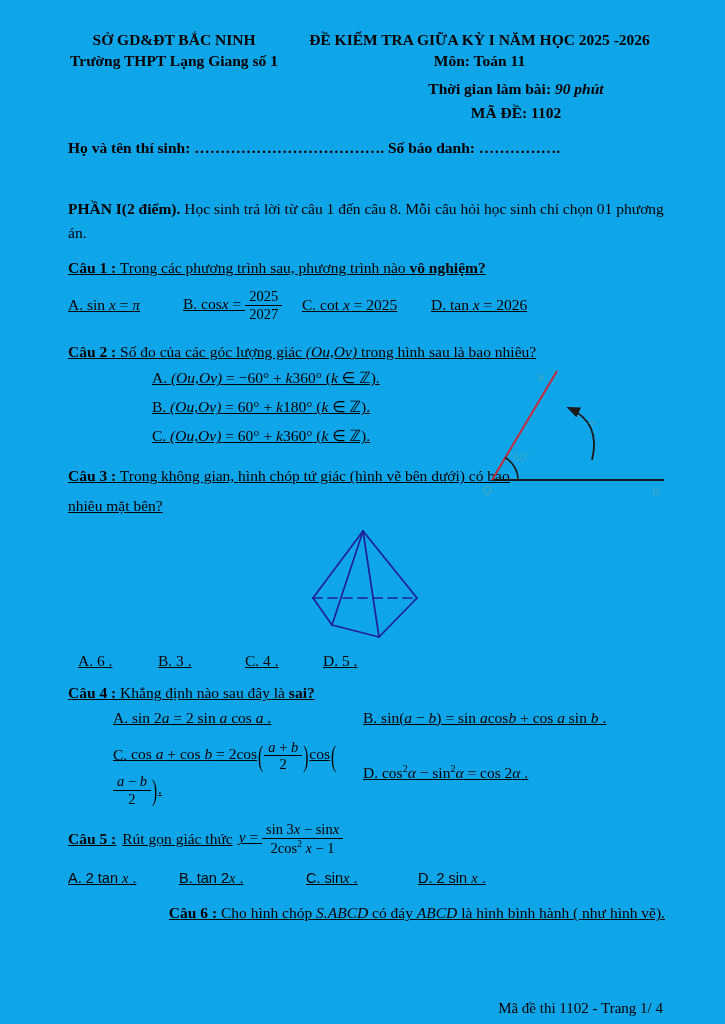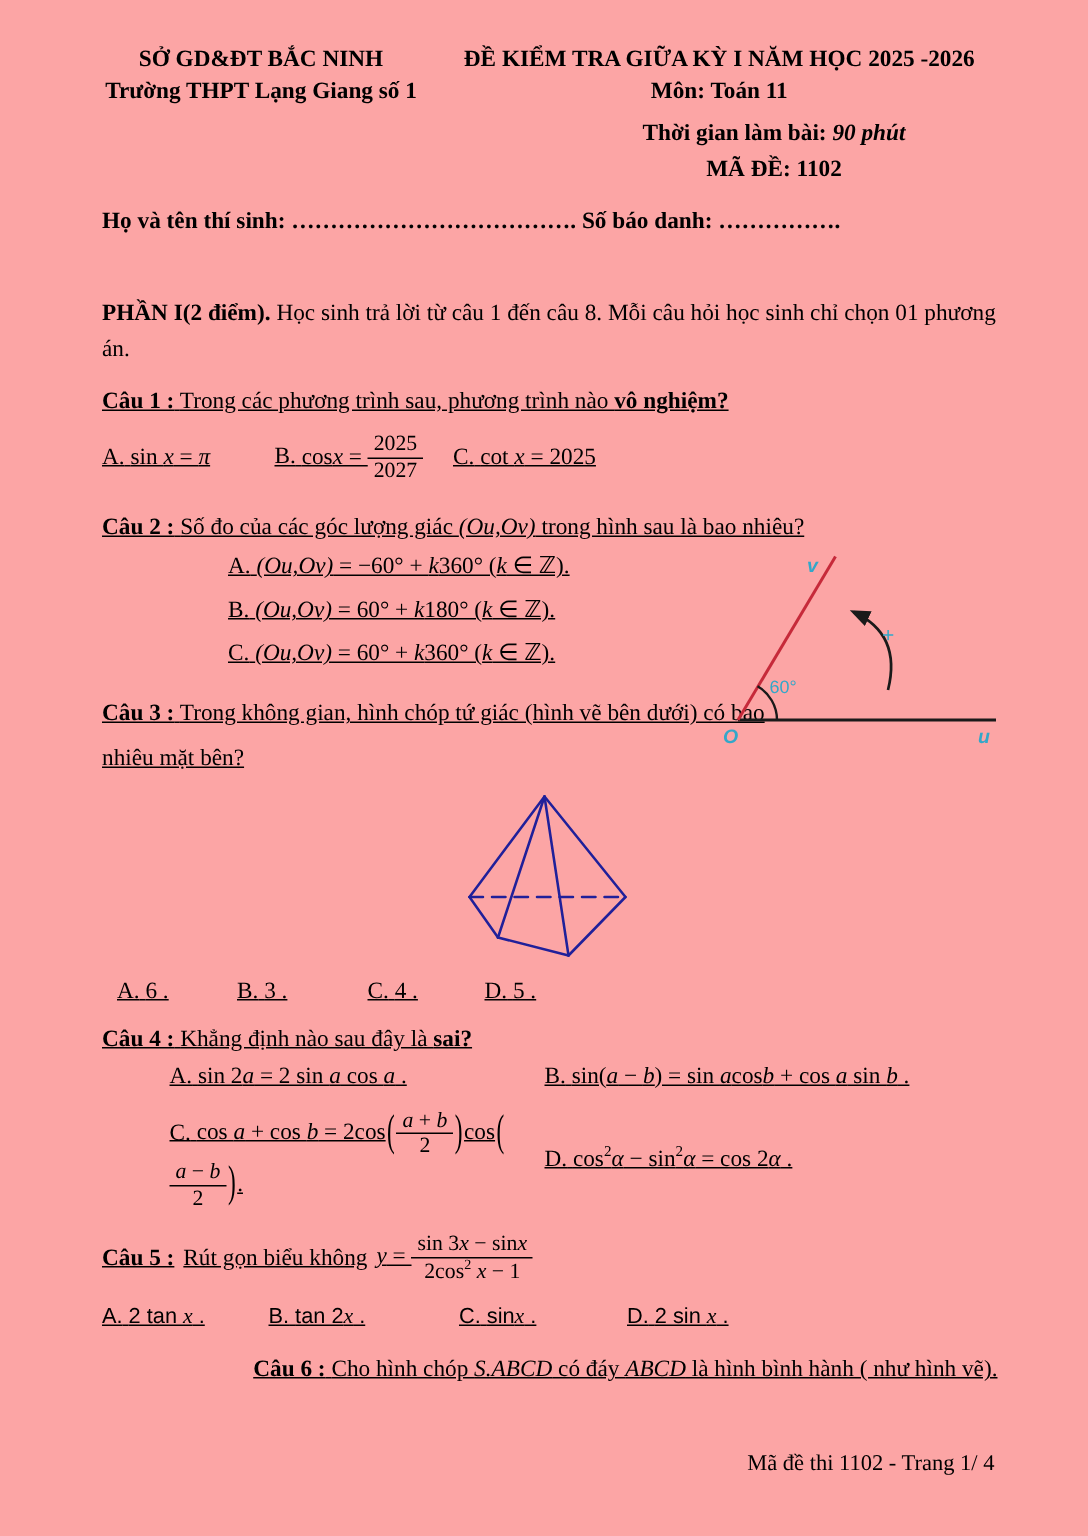--- a/index.html
+++ b/index.html
@@ -1,21 +1,21 @@
 <!DOCTYPE html>
 <html><head>
 <meta charset="utf-8">
 <style>
   html,body { margin:0; padding:0; background:#ffffff; }
   .page {
     position:relative;
     width:725px; height:1024px;
     box-sizing:border-box;
     padding:30px 60px 0 68px;
-    background:#fca5a5;
+    background:#0ea5e9;
     color:#000;
     font-family:"Liberation Serif", serif;
     font-size:15.5px;
     overflow:hidden;
   }
   .b { font-weight:bold; }
   .i { font-style:italic; }
 
   .hdr { display:flex; line-height:1.35; }
   .hdr-left { width:240px; margin-left:-14px; text-align:center; }
@@ -50,21 +50,21 @@
 
   .q3text { width:452px; line-height:1.9; margin:6px 0 0 0; }
   .fig-pyramid { display:block; margin:4px 0 2px 225px; }
 
   .q4grid { display:grid; grid-template-columns:250px 1fr; padding-left:45px; row-gap:12px; margin-top:4px; align-items:center; }
 
   .q5l { display:flex; align-items:center; gap:6px; margin-top:14px; }
 
   .q6 { margin-top:14px;text-align:right; }
 
-  .footer { position:absolute; top:968px; right:62px; font-size:15px; }
+  .footer { position:absolute; top:1000px; right:62px; font-size:15px; }
 </style>
 </head>
 <body>
 
 <div class="page">
 
   <div class="hdr">
     <div class="hdr-left">
       <div class="b">SỞ GD&amp;ĐT BẮC NINH</div>
       <div class="b">Trường THPT Lạng Giang số 1</div>
@@ -88,20 +88,21 @@
   </div>
 
   <p class="part"><span class="b">PHẦN I(2 điểm).</span> <span>Học sinh trả lời từ câu 1 đến câu 8. Mỗi câu hỏi học sinh chỉ chọn 01 phương án.</span></p>
 
   <div class="q">
     <p class="ql"><span class="b">Câu 1 :</span> <span>Trong các phương trình sau, phương trình nào </span><span class="b">vô nghiệm?</span></p>
     <div class="optrow optrow1">
       <span class="opt"><span>A.</span> <span class="m">sin <i>x</i> = <i>π</i></span></span>
       <span class="opt"><span>B.</span> <span class="m">cos<i>x</i> = <span class="frac"><span class="num">2025</span><span class="den">2027</span></span></span></span>
       <span class="opt"><span>C.</span> <span class="m">cot <i>x</i> = 2025</span></span>
+      <span class="opt"><span>D.</span> <span class="m">tan <i>x</i> = 2026</span></span>
     </div>
   </div>
 
   <div class="q q2">
     <p class="ql"><span class="b">Câu 2 :</span> <span class="m">Số đo của các góc lượng giác <i>(Ou,Ov)</i> trong hình sau là bao nhiêu?</span></p>
     <div class="q2opts">
       <div><span>A.</span> <span class="m"><i>(Ou,Ov)</i> = −60° + <i>k</i>360° (<i>k</i> ∈ ℤ).</span></div>
       <div><span>B.</span> <span class="m"><i>(Ou,Ov)</i> = 60° + <i>k</i>180° (<i>k</i> ∈ ℤ).</span></div>
       <div><span>C.</span> <span class="m"><i>(Ou,Ov)</i> = 60° + <i>k</i>360° (<i>k</i> ∈ ℤ).</span></div>
     </div>
@@ -154,21 +155,21 @@
       <span class="opt"><span>A.</span> <span class="m">sin 2<i>a</i> = 2 sin <i>a</i> cos <i>a</i> .</span></span>
       <span class="opt"><span>B.</span> <span class="m">sin(<i>a</i> − <i>b</i>) = sin <i>a</i>cos<i>b</i> + cos <i>a</i> sin <i>b</i> .</span></span>
       <span class="opt"><span>C.</span> <span class="m">cos <i>a</i> + cos <i>b</i> = 2cos<span class="bigp">(</span><span class="frac"><span class="num"><i>a</i> + <i>b</i></span><span class="den">2</span></span><span class="bigp">)</span>cos<span class="bigp">(</span><span class="frac"><span class="num"><i>a</i> − <i>b</i></span><span class="den">2</span></span><span class="bigp">)</span>.</span></span>
       <span class="opt"><span>D.</span> <span class="m">cos<sup>2</sup><i>α</i> − sin<sup>2</sup><i>α</i> = cos 2<i>α</i> .</span></span>
     </div>
   </div>
 
   <div class="q">
     <p class="ql q5l">
         <span class="b">Câu 5 :</span> 
-        <span>Rút gọn biểu không</span> 
+        <span>Rút gọn giác thức</span> 
         <span class="m"><i>y</i> = <span class="frac"><span class="num">sin 3<i>x</i> − sin<i>x</i></span><span class="den">2cos<sup>2</sup> <i>x</i> − 1</span></span></span>
       </p>
     <div class="optrow optrow5">
       <span class="opt"><span>A.</span> <span class="m">2 tan <i>x</i> .</span></span>
       <span class="opt"><span>B.</span> <span class="m">tan 2<i>x</i> .</span></span>
       <span class="opt"><span>C.</span> <span class="m">sin<i>x</i> .</span></span>
       <span class="opt"><span>D.</span> <span class="m">2 sin <i>x</i> .</span></span>
     </div>
   </div>
 

